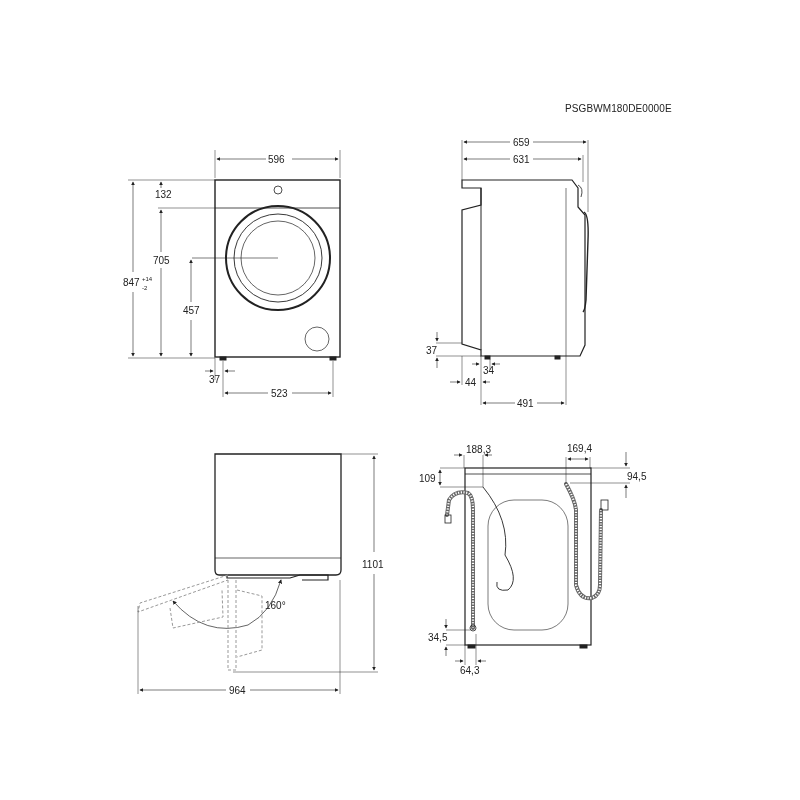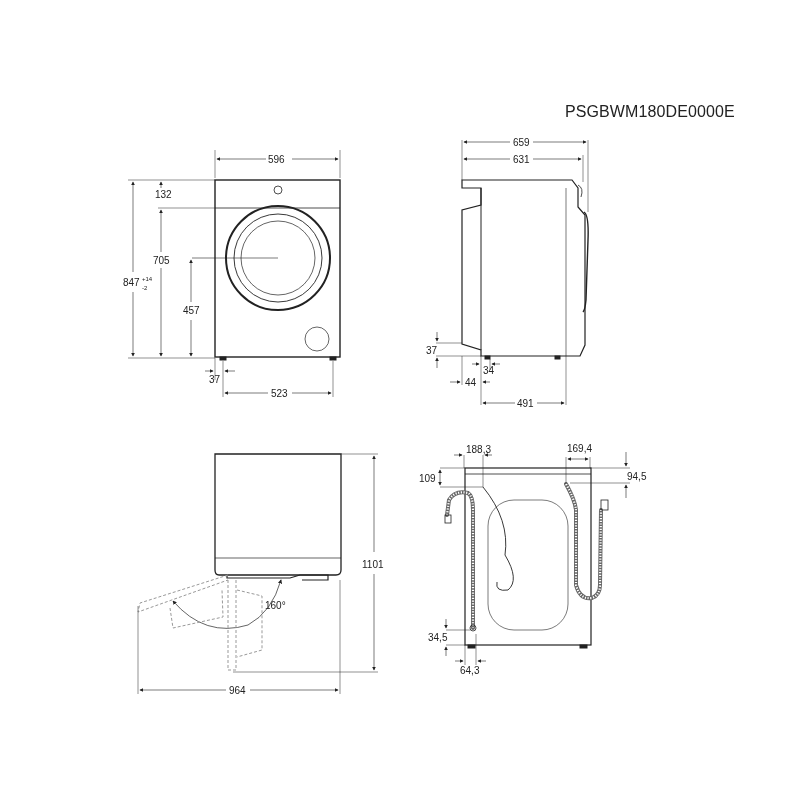--- a/index.html
+++ b/index.html
@@ -1,17 +1,17 @@
 <!DOCTYPE html>
 <html><head>
 <meta charset="utf-8">
 <style>
   html, body { margin:0; padding:0; background:#ffffff; }
   body { width:800px; height:800px; position:relative; overflow:hidden; font-family:"Liberation Sans", sans-serif; }
-  #code { position:absolute; left:565px; top:103px; font-size:16px; color:#222; letter-spacing:0.1px; }
+  #code { position:absolute; left:565px; top:103px; font-size:10px; color:#222; letter-spacing:0.1px; }
   svg { position:absolute; left:0; top:0; }
   .lbl { font-family:"Liberation Sans", sans-serif; font-size:10px; fill:#222; }
   .sm { font-size:6px; }
 </style>
 </head>
 <body>
 
 <div id="code">PSGBWM180DE0000E</div>
 
 <svg width="800" height="800" viewBox="0 0 800 800">

